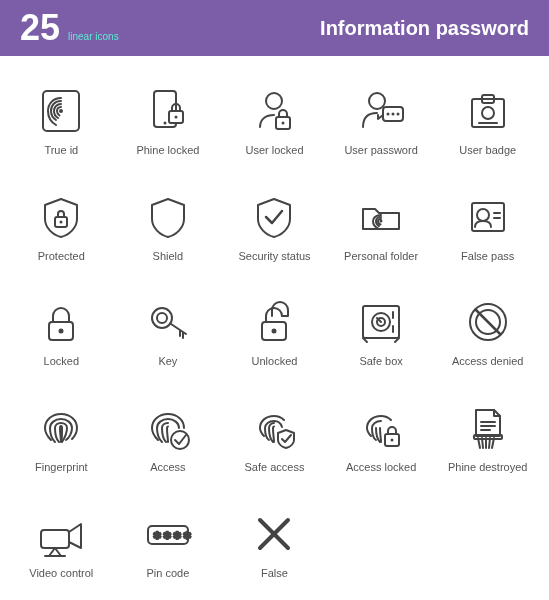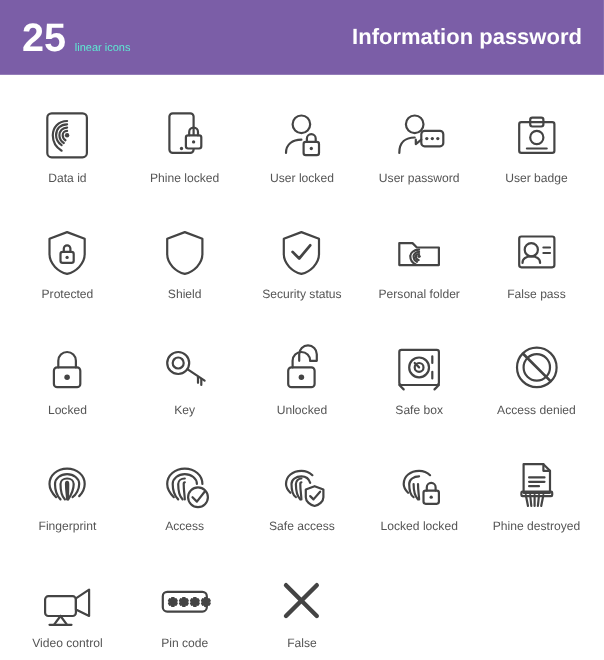--- a/index.html
+++ b/index.html
@@ -9,21 +9,21 @@
       background: #fff;
       font-family: Arial, sans-serif;
       overflow: hidden;
     }
     .header {
       background: #7b5ea7;
       display: flex;
       align-items: center;
       justify-content: space-between;
       padding: 10px 20px;
-      height: 68px;
+      height: 56px;
     }
     .header-left {
       display: flex;
       align-items: baseline;
       gap: 8px;
     }
     .header-number {
       font-size: 36px;
       font-weight: bold;
       color: #fff;
@@ -95,21 +95,21 @@
       <svg viewBox="0 0 52 52">
         <rect x="8" y="6" width="36" height="40" rx="4"></rect>
 
         <path d="M26 16 C20 16 16 20 16 26 C16 30 18 33 21 35"></path>
         <path d="M26 19 C22 19 19 22 19 26 C19 29 20.5 31.5 23 33"></path>
         <path d="M26 22 C23.5 22 22 24 22 26 C22 28 23 29.5 24.5 30.5"></path>
         <path d="M26 13 C18 13 13 19 13 26 C13 32 16 37 21 40"></path>
         <circle cx="26" cy="26" r="2" fill="#444" stroke="none"></circle>
       </svg>
     </div>
-    <span class="icon-label">Data id</span>
+    <span class="icon-label">True id</span>
   </div>
 
   <div class="icon-cell">
     <div class="icon-svg">
       <svg viewBox="0 0 52 52">
         <rect x="12" y="6" width="22" height="36" rx="3"></rect>
         <line x1="23" y1="38" x2="23" y2="38" stroke-width="3" stroke-linecap="round"></line>
 
         <rect x="27" y="26" width="14" height="12" rx="2" fill="white" stroke="#444"></rect>
         <path d="M30 26 v-3 a4 4 0 0 1 8 0 v3"></path>
@@ -338,21 +338,21 @@
         <path d="M16 34 C13 31 12 28 12 26 C12 19 18 14 26 14 C30 14 33.5 15.5 36 18"></path>
         <path d="M21 38 C18 36 17 32 17 26 C17 22 21 19 26 19"></path>
         <path d="M25 40 C23 38 21 35 21 26"></path>
         <path d="M26 40 C26 37 25 32 25 26"></path>
 
         <rect x="30" y="32" width="14" height="12" rx="2"></rect>
         <path d="M33 32 v-3 a4 4 0 0 1 8 0 v3"></path>
         <circle cx="37" cy="38" r="1.5" fill="#444" stroke="none"></circle>
       </svg>
     </div>
-    <span class="icon-label">Locked locked</span>
+    <span class="icon-label">Access locked</span>
   </div>
 
   <div class="icon-cell">
     <div class="icon-svg">
       <svg viewBox="0 0 52 52">
 
         <path d="M14 8 L32 8 L38 14 L38 34 L14 34 Z"></path>
         <path d="M32 8 L32 14 L38 14"></path>
         <line x1="19" y1="20" x2="33" y2="20"></line>
         <line x1="19" y1="24" x2="33" y2="24"></line>

